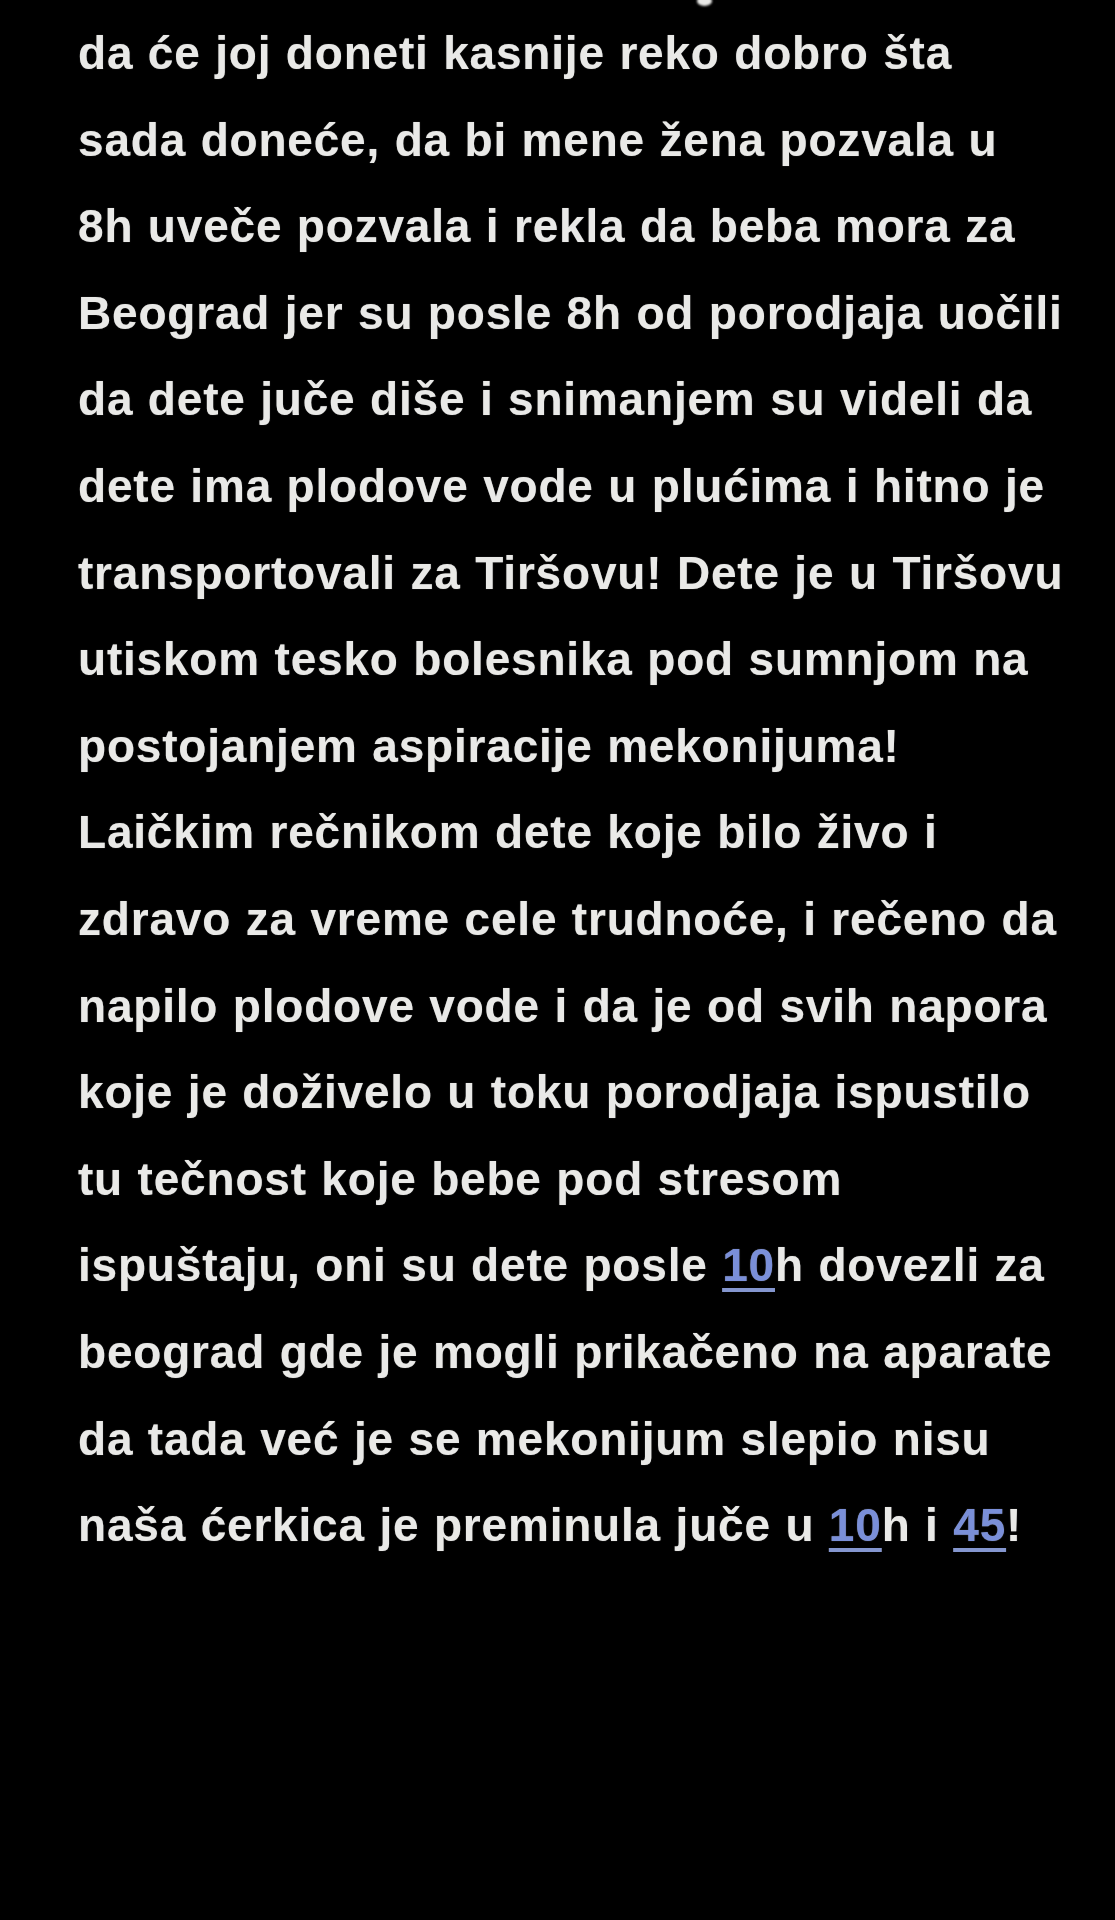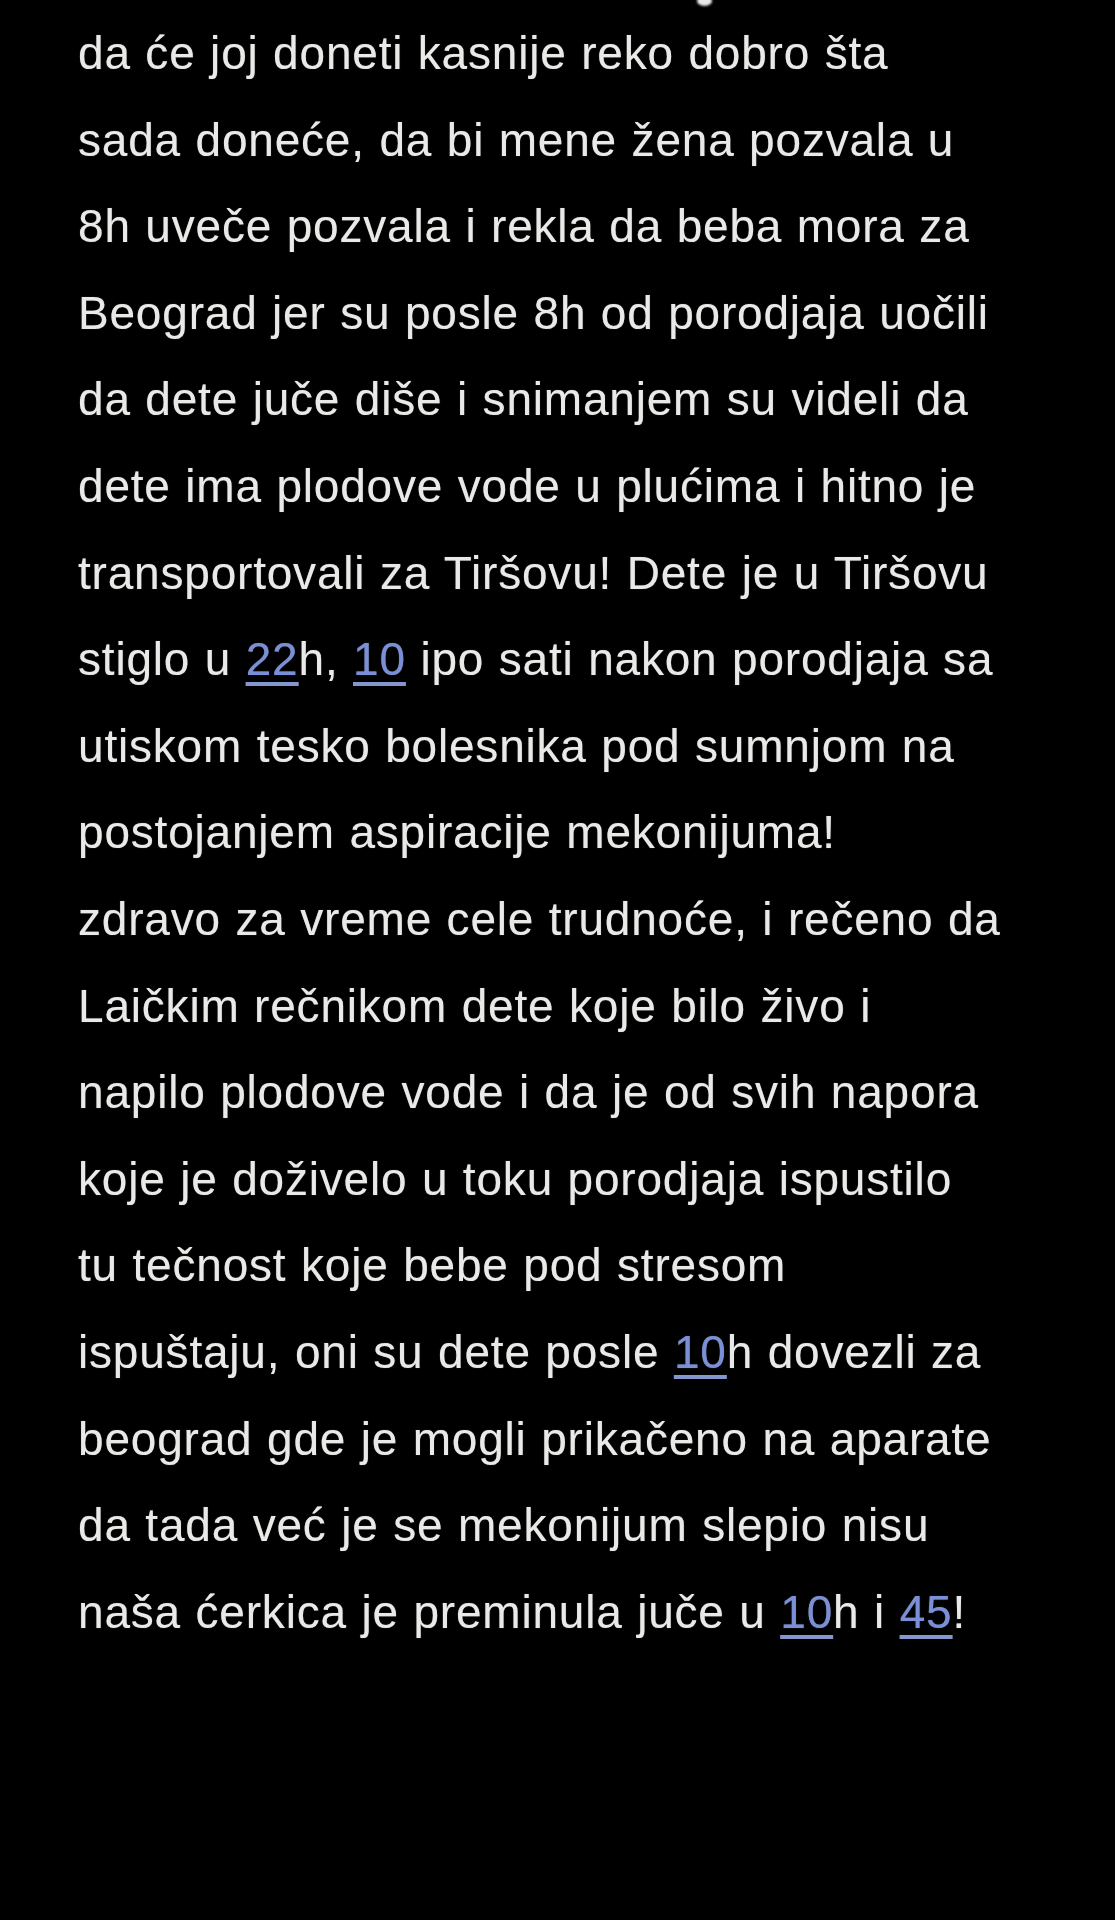--- a/index.html
+++ b/index.html
@@ -14,21 +14,21 @@
     overflow: hidden;
   }
   .post {
     position: absolute;
     left: 78px;
     top: 10px;
     width: 1010px;
     font-family: "Liberation Sans", sans-serif;
     font-size: 46px;
     line-height: 86.6px;
-    font-weight: 400;
+    font-weight: 700;
     letter-spacing: 0.8px;
     word-spacing: 1px;
     color: var(--text-color, #e9e9e7);
     text-shadow: 0 0 1px rgba(238,238,238,0.45);
   }
   .line {
     white-space: nowrap;
   }
   .link {
     color: var(--link-color, #7a8fd8);
@@ -56,25 +56,24 @@
 <div class="cutoff-dot"></div>
 
 <div class="post">
     <div class="line"><span>da će joj doneti kasnije reko dobro šta</span></div>
     <div class="line"><span>sada doneće, da bi mene žena pozvala u</span></div>
     <div class="line"><span>8h uveče pozvala i rekla da beba mora za</span></div>
     <div class="line"><span>Beograd jer su posle 8h od porodjaja uočili</span></div>
     <div class="line"><span>da dete juče diše i snimanjem su videli da</span></div>
     <div class="line"><span>dete ima plodove vode u plućima i hitno je</span></div>
     <div class="line"><span>transportovali za Tiršovu! Dete je u Tiršovu</span></div>
-    <div class="line"><span>stiglo u </span><span class="link">22</span><span>h, </span><span class="link">10</span><span> ipo sati nakon porodjaja sa</span></div>
     <div class="line"><span>utiskom tesko bolesnika pod sumnjom na</span></div>
     <div class="line"><span>postojanjem aspiracije mekonijuma!</span></div>
+    <div class="line"><span>Laičkim rečnikom dete koje bilo živo i</span></div>
     <div class="line"><span>zdravo za vreme cele trudnoće, i rečeno da</span></div>
-    <div class="line"><span>Laičkim rečnikom dete koje bilo živo i</span></div>
     <div class="line"><span>napilo plodove vode i da je od svih napora</span></div>
     <div class="line"><span>koje je doživelo u toku porodjaja ispustilo</span></div>
     <div class="line"><span>tu tečnost koje bebe pod stresom</span></div>
     <div class="line"><span>ispuštaju, oni su dete posle </span><span class="link">10</span><span>h dovezli za</span></div>
     <div class="line"><span>beograd gde je mogli prikačeno na aparate</span></div>
     <div class="line"><span>da tada već je se mekonijum slepio nisu</span></div>
     <div class="line"><span>naša ćerkica je preminula juče u </span><span class="link">10</span><span>h i </span><span class="link">45</span><span>!</span></div>
   </div>
 
 </body></html>

